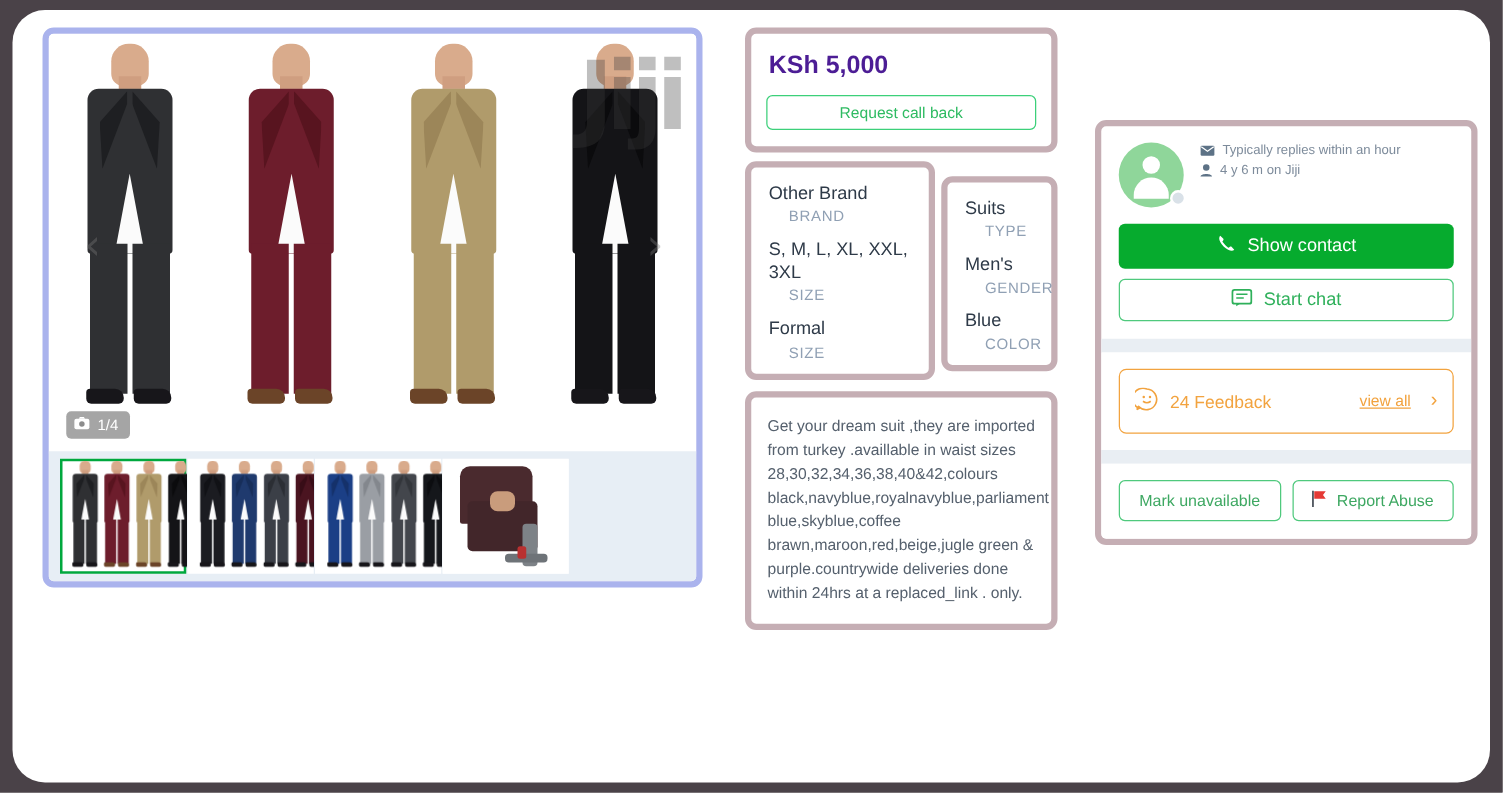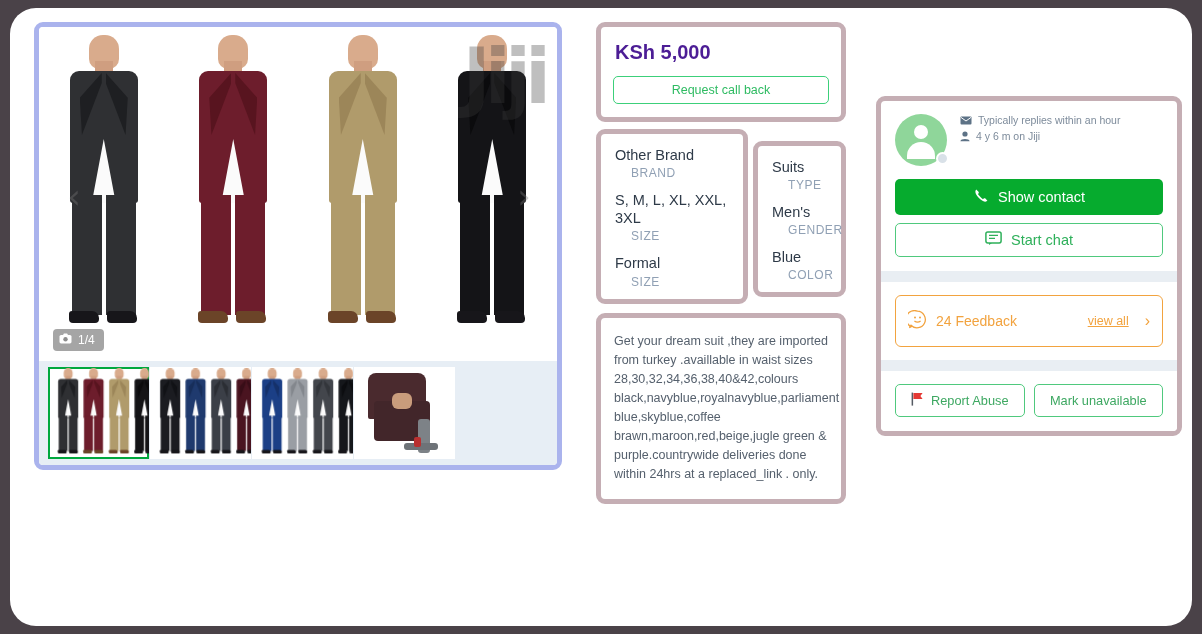--- a/index.html
+++ b/index.html
@@ -638,27 +638,27 @@
         <span class="fb-spacer"></span>
         <span class="fb-view">view all</span>
         <span style="font-size:16px;">›</span>
       </div>
     </div>
 
     <div class="divider"></div>
 
     <div class="actions">
       <button class="act-btn">
+        <span>Mark unavailable</span>
+      </button>
+      <button class="act-btn">
         <span>
           <svg width="13" height="14" viewBox="0 0 13 14" fill="none">
             <rect x="0.6" y="0.6" width="1.5" height="13" fill="#555b63"></rect>
             <path d="M2.4 1 H11.6 L9.4 4 L11.6 7 H2.4 Z" fill="#e53935"></path>
           </svg>
         </span>
         <span>Report Abuse</span>
       </button>
-      <button class="act-btn">
-        <span>Mark unavailable</span>
-      </button>
     </div>
   </div>
 
 </div>
 
 </body></html>

